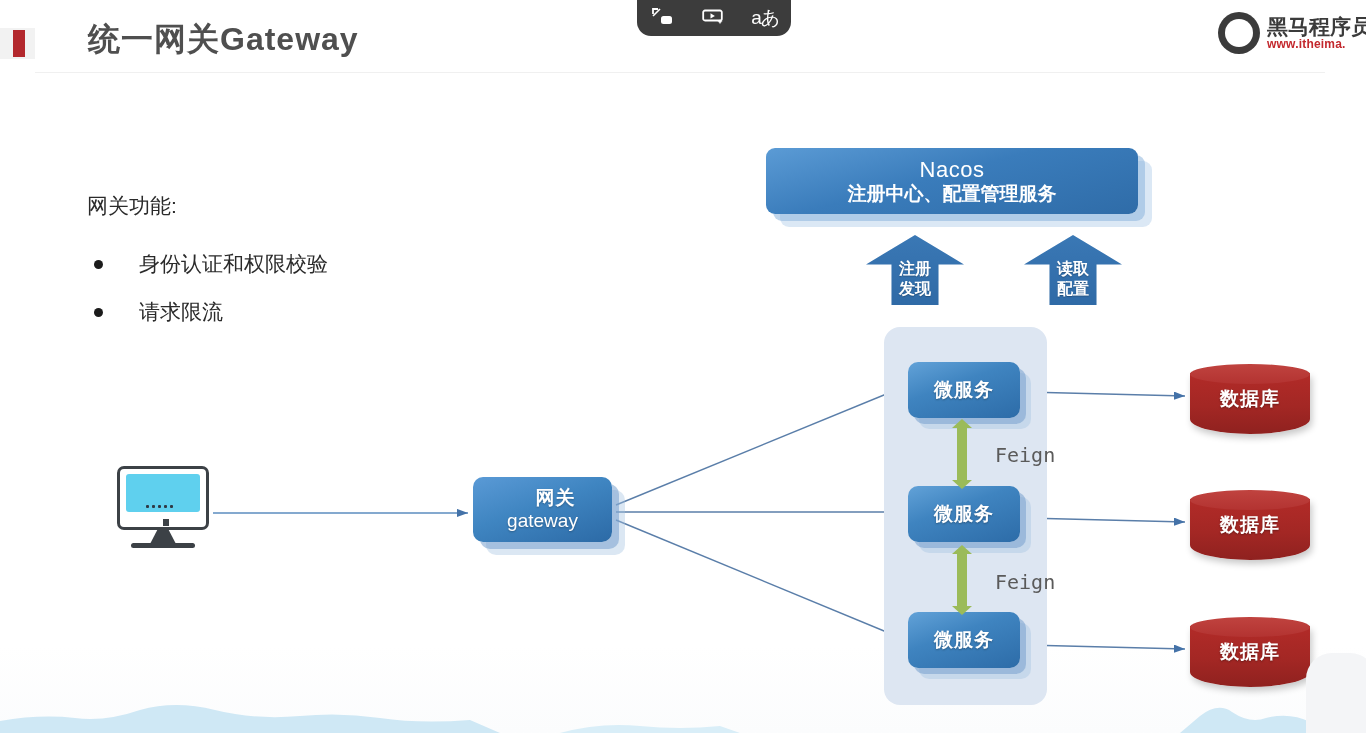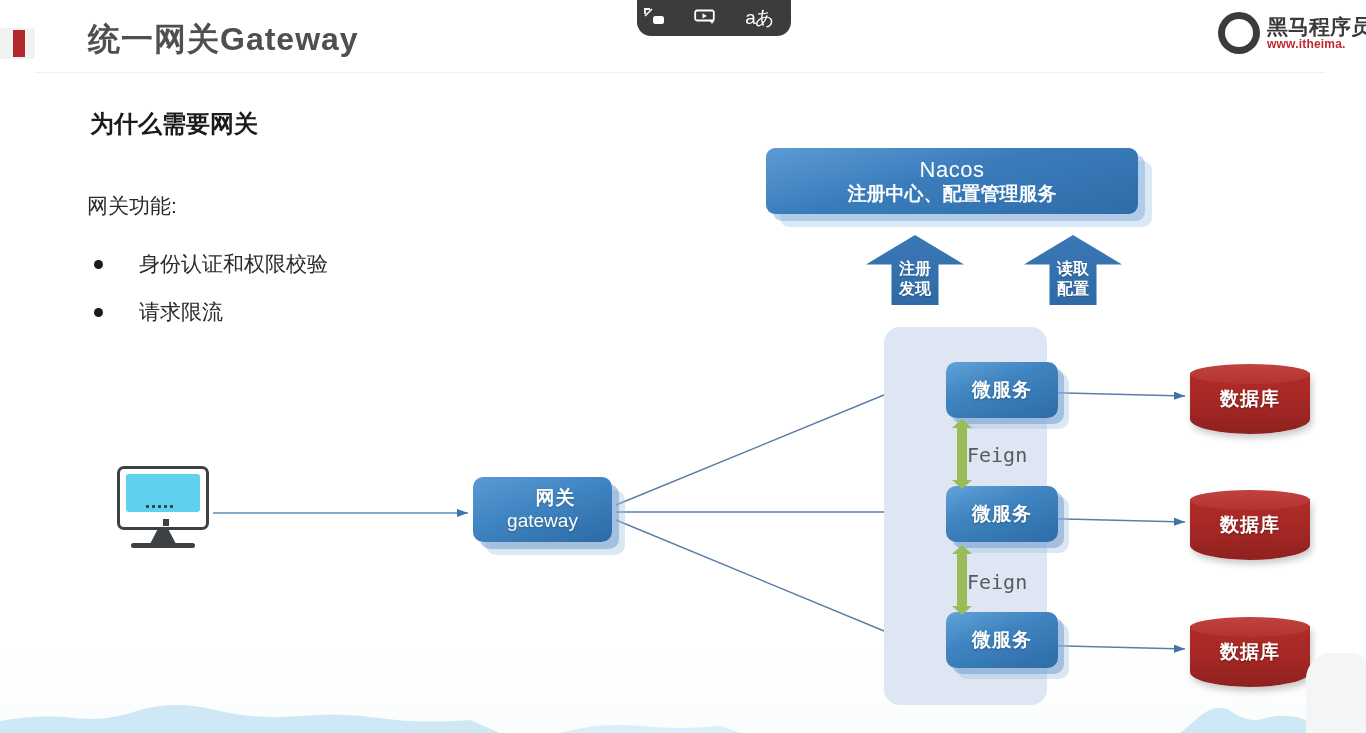--- a/index.html
+++ b/index.html
@@ -55,21 +55,21 @@
   .logo-url{font-size:12px;font-weight:bold;color:#c3282d;white-space:nowrap;letter-spacing:.2px;}
 
   
   .tool-pill{
     position:absolute;left:637px;top:-14px;width:154px;height:50px;
     background:#3c3c3c;border-radius:14px;
     display:flex;align-items:flex-end;justify-content:space-around;
     padding-bottom:4px;box-sizing:border-box;z-index:40;
   }
   .tool-btn{
-    width:40px;height:30px;display:flex;align-items:center;justify-content:flex-start;
+    width:40px;height:30px;display:flex;align-items:center;justify-content:center;
     color:#ffffff;cursor:pointer;
   }
   .tool-btn svg{display:block;}
   .tool-aa{
     color:#fff;font-size:19px;line-height:19px;letter-spacing:-1px;
     display:flex;align-items:flex-end;
   }
 
   
   .h2{
@@ -126,41 +126,40 @@
     position:absolute;left:884px;top:327px;width:163px;height:378px;
     background:#dde6f2;border-radius:16px;
   }
   .msbox{
     position:absolute;width:112px;height:56px;border-radius:10px;
     background:linear-gradient(160deg,#62a2d8 0%,#3f84c0 40%,#2d6ca8 100%);
     box-shadow:6px 6px 0 0 rgba(120,160,205,.55), 11px 11px 0 0 rgba(165,195,225,.40);
     color:#fff;display:flex;align-items:center;justify-content:center;
     font-size:19px;font-weight:bold;letter-spacing:1px;
     text-shadow:0 1px 2px rgba(0,0,0,.30);
-    margin-left:38px;
   }
   #ms-1{left:908px;top:362px;}
   #ms-2{left:908px;top:486px;}
   #ms-3{left:908px;top:612px;}
 
   .feign-arrow{
     position:absolute;left:957px;width:10px;
     background:#9bbb59;
   }
   .feign-arrow::before,.feign-arrow::after{
     content:"";position:absolute;left:-5px;width:0;height:0;
     border-left:10px solid transparent;border-right:10px solid transparent;
   }
   .feign-arrow::before{top:-8px;border-bottom:9px solid #9bbb59;}
   .feign-arrow::after{bottom:-8px;border-top:9px solid #9bbb59;}
   #feign-a1{top:427px;height:54px;}
   #feign-a2{top:553px;height:54px;}
   .feign-lbl{
     position:absolute;font-family:"DejaVu Sans Mono","Liberation Mono",monospace;
-    font-size:20px;color:#5a5a5a;
+    font-size:20px;color:#5a5a5a;padding-left:28px;
   }
   #feign-l1{left:967px;top:443px;}
   #feign-l2{left:967px;top:570px;}
 
   .db{
     position:absolute;width:120px;height:70px;
   }
   .db .body{
     position:absolute;left:0;top:9px;width:120px;height:61px;
     background:linear-gradient(180deg,#b22b28 0%,#a32724 55%,#8f211f 100%);
@@ -263,21 +262,20 @@
         <path d="M3 4.5h15a1.8 1.8 0 0 1 1.8 1.8v6.4a1.8 1.8 0 0 1-1.8 1.8H3a1.8 1.8 0 0 1-1.8-1.8V6.3A1.8 1.8 0 0 1 3 4.5Z"></path>
         <path d="M8.5 7.3l4.4 2.6-4.4 2.6z" fill="#fff" stroke="none"></path>
         <path d="M18 15.5l1 2.4 2.4 1-2.4 1-1 2.4-1-2.4-2.4-1 2.4-1z" fill="#fff" stroke="none" transform="scale(.75) translate(6 2)"></path>
       </svg>
     </div>
     <div class="tool-btn">
       <span class="tool-aa">aあ</span>
     </div>
   </div>
 
-  <div class="h2">为什么需要网关</div>
   <div class="sub">网关功能:</div>
   <ul class="bullets">
     <li>
       <span class="dot"></span>
       <span>身份认证和权限校验</span>
     </li>
     <li>
       <span class="dot"></span>
       <span>请求限流</span>
     </li>

